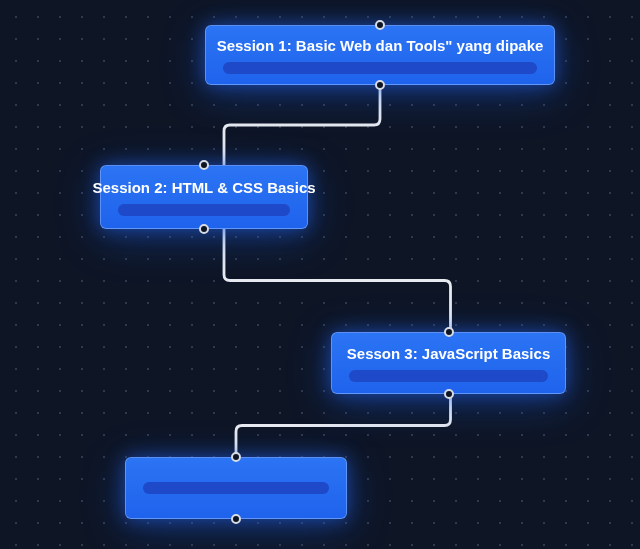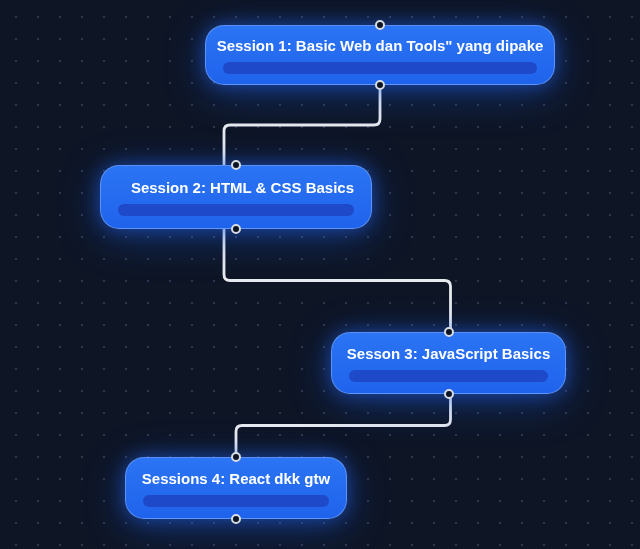--- a/index.html
+++ b/index.html
@@ -27,21 +27,21 @@
   .edge {
     fill: none;
     stroke: #e7eaef;
     stroke-width: 2.8;
   }
   .node {
     position: absolute;
     box-sizing: border-box;
     background: linear-gradient(180deg, #2b74f4 0%, #1f63ec 100%);
     border: 1px solid rgba(140,180,252,0.55);
-    border-radius: 19px;
+    border-radius: 6px;
     box-shadow: 0 0 18px rgba(37,99,235,0.55), 0 8px 42px rgba(30,100,240,0.38);
     display: flex;
     flex-direction: column;
     align-items: center;
     justify-content: center;
     gap: 7px;
     padding: 0 17px;
     color: #ffffff;
   }
   .node-title {
@@ -82,34 +82,33 @@
     <path class="edge" d="M 450.5 394 L 450.5 419.5 Q 450.5 425.5 444.5 425.5 L 242 425.5 Q 236 425.5 236 431.5 L 236 457"></path>
   </svg>
 
   <div class="node" style="left: 205px; top: 25px; width: 350px; height: 60px;">
     <div class="handle top"></div>
     <div class="node-title">Session 1: Basic Web dan Tools" yang dipake</div>
     <div class="node-bar"></div>
     <div class="handle bottom"></div>
   </div>
 
-  <div class="node" style="left: 100px; top: 165px; width: 272px; height: 64px; align-items: flex-end;">
+  <div class="node" style="left: 100px; top: 165px; width: 208px; height: 64px;">
     <div class="handle top"></div>
     <div class="node-title">Session 2: HTML &amp; CSS Basics</div>
     <div class="node-bar"></div>
     <div class="handle bottom"></div>
   </div>
 
   <div class="node" style="left: 331px; top: 332px; width: 235px; height: 62px;">
     <div class="handle top"></div>
     <div class="node-title">Sesson 3: JavaScript Basics</div>
     <div class="node-bar"></div>
     <div class="handle bottom"></div>
   </div>
 
   <div class="node" style="left: 125px; top: 457px; width: 222px; height: 62px;">
     <div class="handle top"></div>
-    <div class="node-title">Sessions 4: React dkk gtw</div>
     <div class="node-bar"></div>
     <div class="handle bottom"></div>
   </div>
 
 </div>
 
 </body></html>

